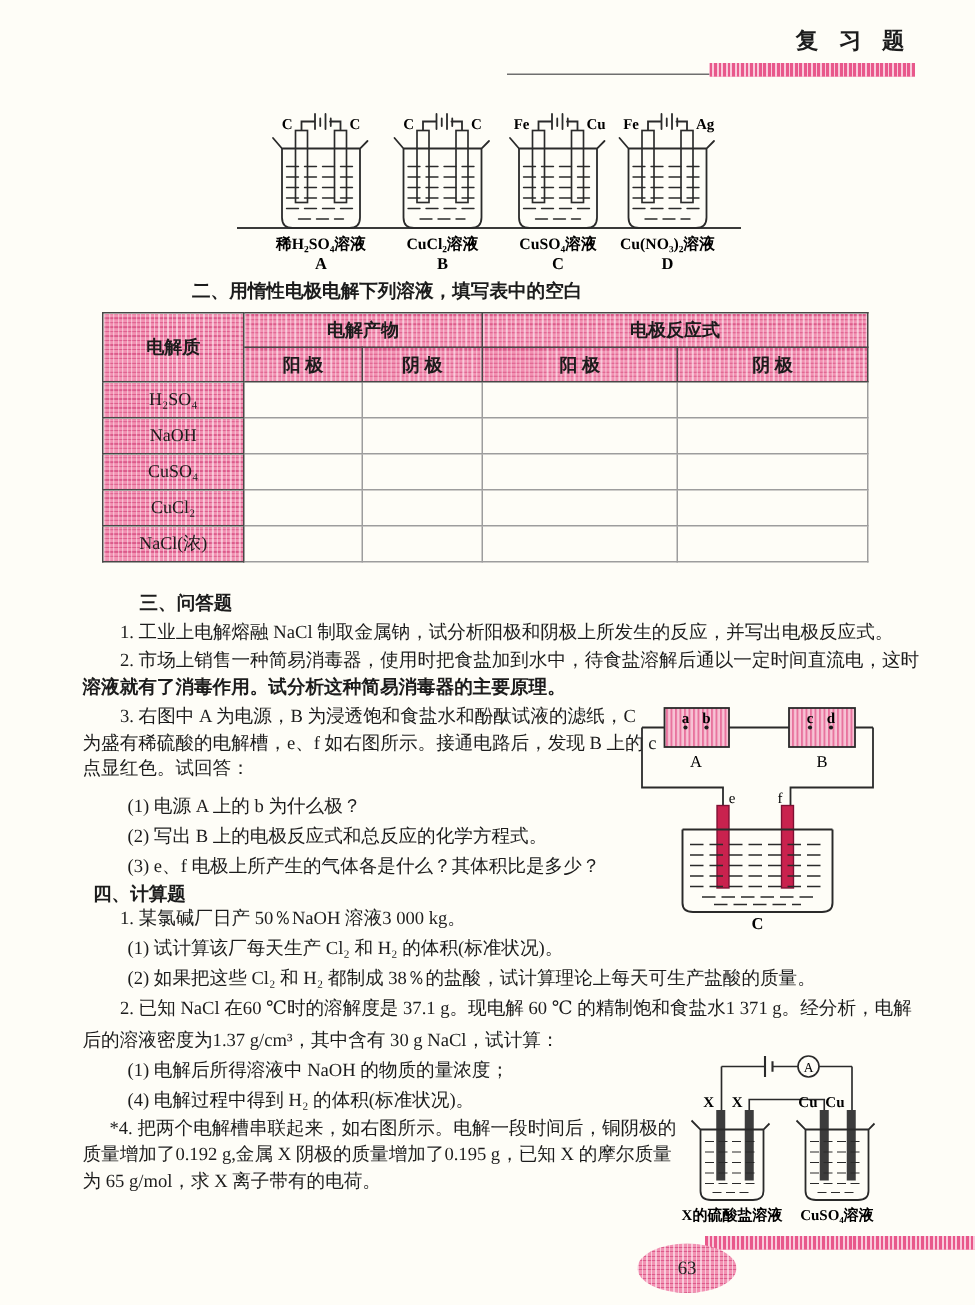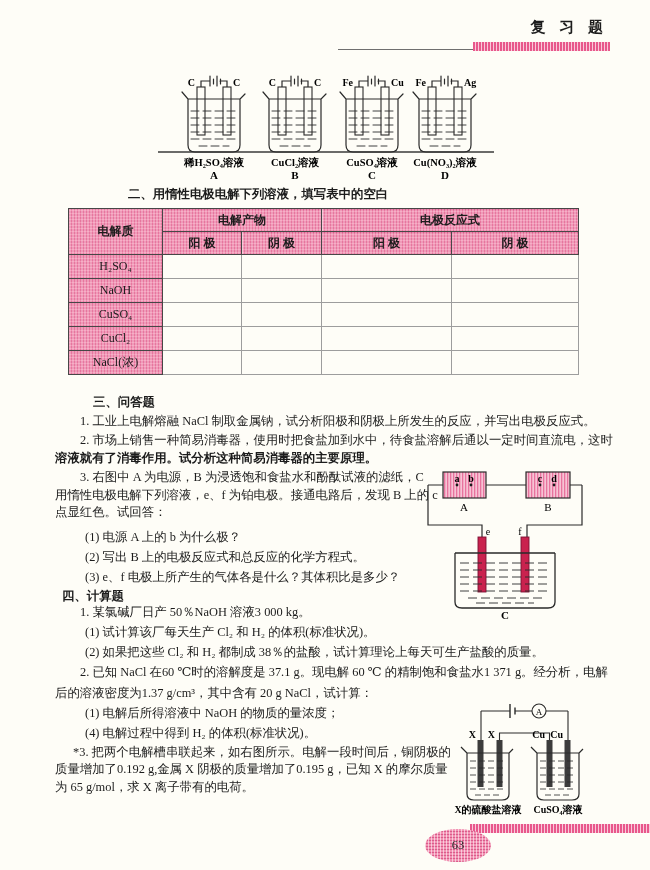--- a/index.html
+++ b/index.html
@@ -147,21 +147,21 @@
         <td></td>
   </tr>
 </tbody>
   </table>
 
 <div class="line bold" style="left:62px;top:395px;margin-left:31px;">三、问答题</div>
 <div class="line" style="left:80px;top:414px;">1. 工业上电解熔融 NaCl 制取金属钠，试分析阳极和阴极上所发生的反应，并写出电极反应式。</div>
 <div class="line" style="left:80px;top:433px;">2. 市场上销售一种简易消毒器，使用时把食盐加到水中，待食盐溶解后通以一定时间直流电，这时</div>
 <div class="line" style="left:55px;top:451px;font-weight:bold;">溶液就有了消毒作用。试分析这种简易消毒器的主要原理。</div>
 <div class="line" style="left:80px;top:470px;">3. 右图中 A 为电源，B 为浸透饱和食盐水和酚酞试液的滤纸，C</div>
-<div class="line" style="left:55px;top:488px;">用惰性电极电解下列溶液，e、f 为铂电极。接通电路后，发现 B 上的 c</div>
+<div class="line" style="left:55px;top:488px;">为盛有稀硫酸的电解槽，e、f 如右图所示。接通电路后，发现 B 上的 c</div>
 <div class="line" style="left:55px;top:505px;">点显红色。试回答：</div>
 <div class="line" style="left:85px;top:530px;">(1) 电源 A 上的 b 为什么极？</div>
 <div class="line" style="left:85px;top:550px;">(2) 写出 B 上的电极反应式和总反应的化学方程式。</div>
 <div class="line" style="left:85px;top:570px;">(3) e、f 电极上所产生的气体各是什么？其体积比是多少？</div>
 
 <svg class="abs" style="left:420px;top:466px;" width="185" height="155" viewBox="0 0 185 155">
   <defs>
     <pattern id="pstripe" width="3" height="3" patternUnits="userSpaceOnUse">
       <rect width="3" height="3" fill="#f7c3d5"></rect>
       <rect width="1.3" height="3" fill="#e8739e"></rect>
@@ -187,24 +187,24 @@
   <path d="M35,87 V136 Q35,142 42,142 H128 Q135,142 135,136 V87 M35,87 H135" stroke="#2a2a2a" stroke-width="1.3" fill="none"></path>
   <path d="M40,97 H130 M40,104 H130 M40,111 H130 M40,118 H130 M40,125 H130 M48,132 H122 M56,137 H114" stroke="#2a2a2a" stroke-width="0.9" stroke-dasharray="9 4" fill="none"></path>
   <text x="85" y="153" font-size="11" font-weight="bold" text-anchor="middle">C</text>
 </svg>
 
 <div class="line bold" style="left:62px;top:589px;">四、计算题</div>
 <div class="line" style="left:80px;top:605px;">1. 某氯碱厂日产 50％NaOH 溶液3 000 kg。</div>
 <div class="line" style="left:85px;top:625px;">(1) 试计算该厂每天生产 Cl₂ 和 H₂ 的体积(标准状况)。</div>
 <div class="line" style="left:85px;top:645px;">(2) 如果把这些 Cl₂ 和 H₂ 都制成 38％的盐酸，试计算理论上每天可生产盐酸的质量。</div>
 <div class="line" style="left:80px;top:665px;">2. 已知 NaCl 在60 ℃时的溶解度是 37.1 g。现电解 60 ℃ 的精制饱和食盐水1 371 g。经分析，电解</div>
-<div class="line" style="left:55px;top:686px;">后的溶液密度为1.37 g/cm³，其中含有 20 g NaCl，试计算：</div>
+<div class="line" style="left:55px;top:686px;">后的溶液密度为1.37 g/cm³，其中含有 30 g NaCl，试计算：</div>
 <div class="line" style="left:85px;top:706px;">(1) 电解后所得溶液中 NaOH 的物质的量浓度；</div>
 <div class="line" style="left:85px;top:726px;">(4) 电解过程中得到 H₂ 的体积(标准状况)。</div>
-<div class="line" style="left:73px;top:745px;">*3. 把两个电解槽串联起来，如右图所示。电解一段时间后，铜阴极的</div>
+<div class="line" style="left:73px;top:745px;">*4. 把两个电解槽串联起来，如右图所示。电解一段时间后，铜阴极的</div>
 <div class="line" style="left:55px;top:762px;">质量增加了0.192 g,金属 X 阴极的质量增加了0.195 g，已知 X 的摩尔质量</div>
 <div class="line" style="left:55px;top:780px;">为 65 g/mol，求 X 离子带有的电荷。</div>
 
 <svg class="abs" style="left:450px;top:698px;" width="155" height="125" viewBox="0 0 155 125">
   <path d="M31,13 H60 M65,13 H82 M96,13 H118 M31,13 V42 M118,13 V42 M49.5,42 V35 H99.5 V42" stroke="#2a2a2a" stroke-width="1.1" fill="none"></path>
   <path d="M60,6 V20 M65,9.5 V16.5" stroke="#2a2a2a" stroke-width="1.4" fill="none"></path>
   <circle cx="89" cy="13" r="7" fill="none" stroke="#2a2a2a" stroke-width="1.1"></circle>
   <text x="89" y="16.5" font-size="9" text-anchor="middle">A</text>
   <text x="26" y="40" font-size="10" font-weight="bold" text-anchor="end">X</text>
   <text x="45" y="40" font-size="10" font-weight="bold" text-anchor="end">X</text>

